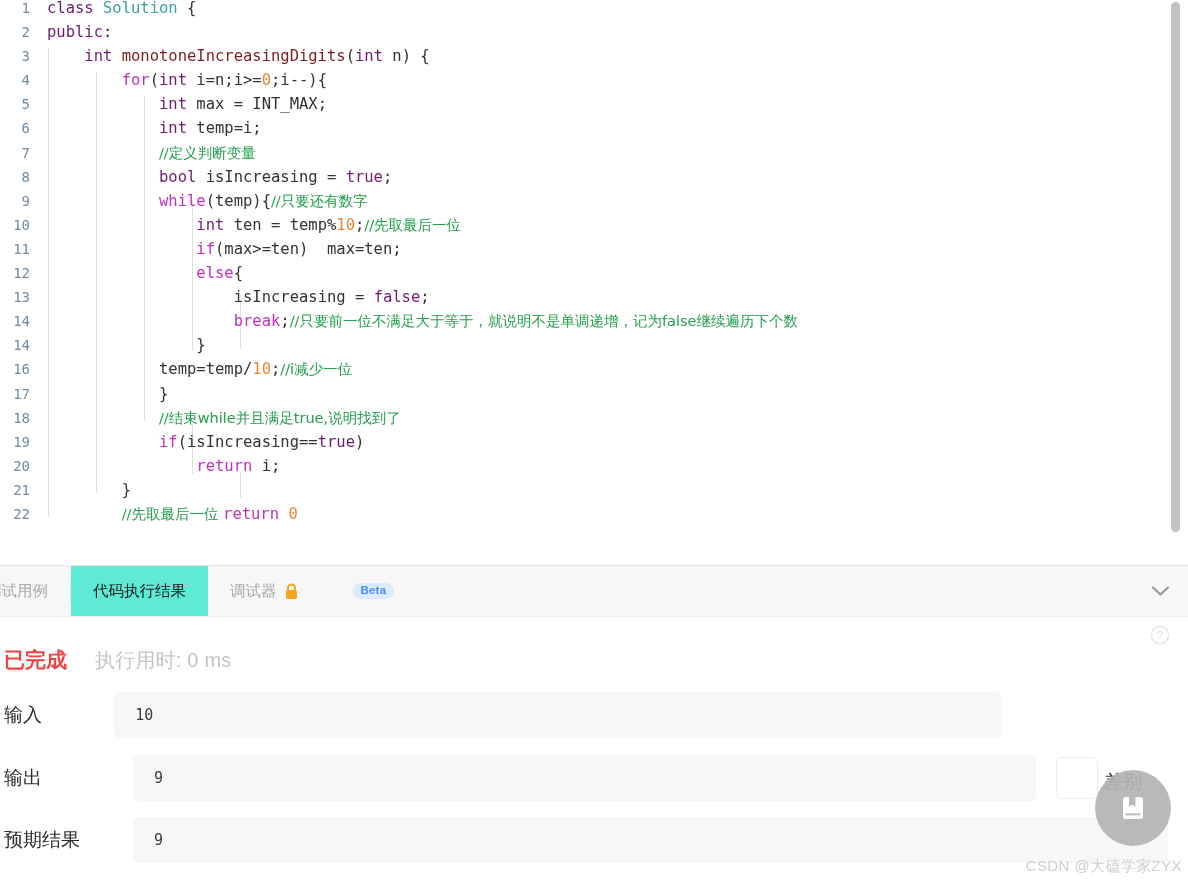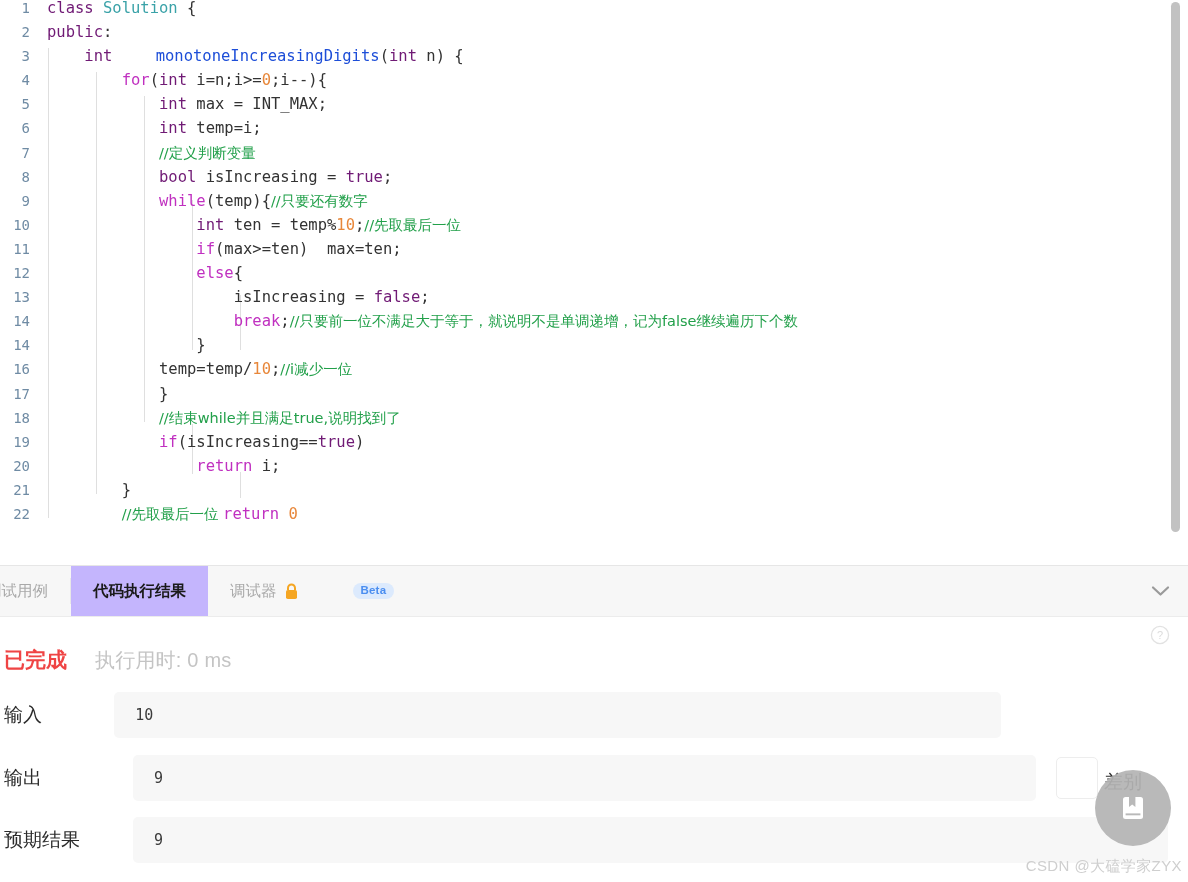--- a/index.html
+++ b/index.html
@@ -71,21 +71,21 @@
   .guide {
     position: absolute;
     top: 0;
     width: 1px;
     background: #dfdfdf;
   }
 
   
   .k  { color: #701a75; }   
   .kc { color: #c030c0; }   
-  .fn { color: #1d4ed8; margin-left: 34px; }   
+  .fn { color: #7f1d1d; }   
   .ty { color: #3aa2a8; }   
   .n  { color: #e8873a; }   
   .pl { color: #333333; }   
   .cm-cn { color: #22a04a; font-family: "DejaVu Sans", "Liberation Sans", sans-serif; font-size:14.5px; }
 
   
   .editor-scroll-track {
     position: absolute;
     right: 4px; top: 0;
     width: 9px; height: 566px;
@@ -121,23 +121,23 @@
     align-items: center;
     gap: 7px;
     padding: 0 22px;
     font-size: 15.5px;
     color: #a9a9a9;
     cursor: pointer;
     position: relative;
   }
   .tab.first { padding-left: 0; margin-left: -14px; }
   .tab.active {
-    background: #c4b5fd;
+    background: #5eead4;
     color: #1a1a1a;
-    font-weight: 700;
+    font-weight: 400;
   }
   .tab-sep {
     width: 1px;
     background: #e8e8e8;
     margin: 12px 0;
   }
   .lock-icon { display:inline-flex; align-items:center; }
   .beta-badge {
     background: #dceafd;
     color: #4b8ef0;

